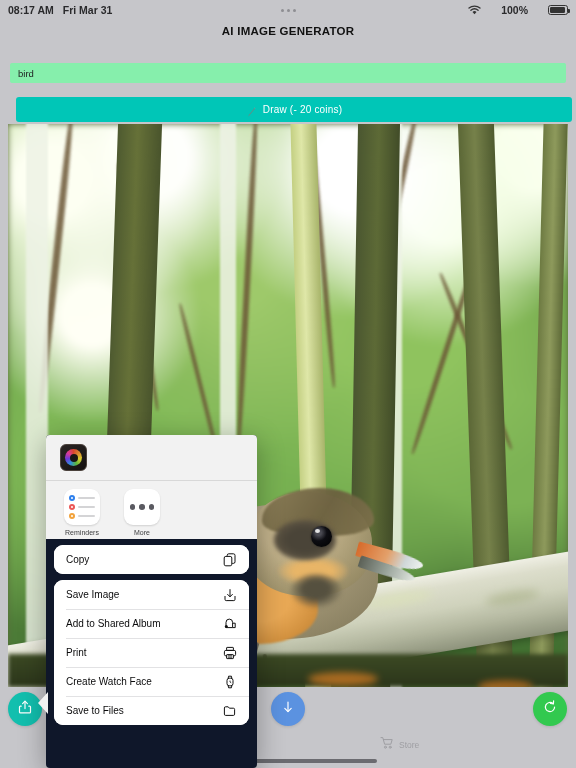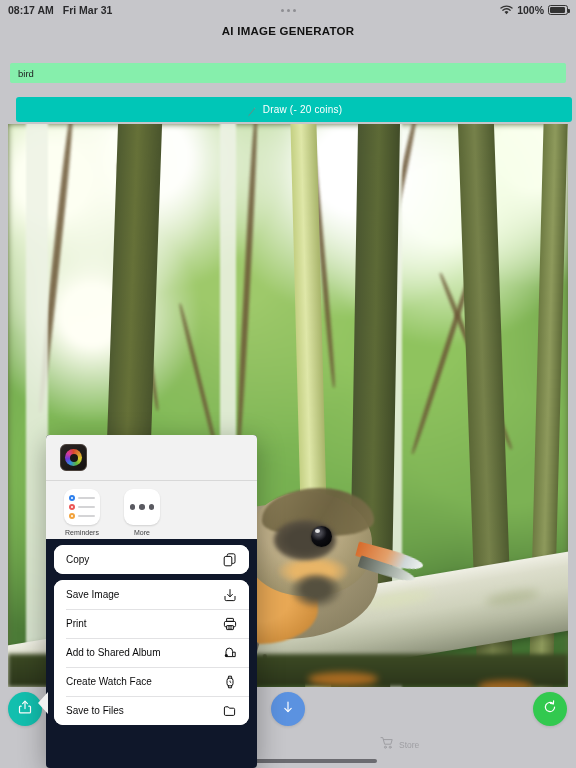--- a/index.html
+++ b/index.html
@@ -15,21 +15,21 @@
   .statusbar{
     position:absolute; top:0; left:0; width:576px; height:20px;
     display:flex; align-items:center; padding:0 8px;
     font-size:10.5px; font-weight:600; color:#2a2a2c;
   }
   .sb-left{ display:flex; align-items:center; gap:9px; }
   .sb-center{ position:absolute; left:0; right:0; display:flex; justify-content:center;
               align-items:center; pointer-events:none; }
   .dots3{ display:flex; gap:3px; }
   .dots3 i{ width:3px; height:3px; background:#8e8e93; border-radius:50%; display:block; }
-  .sb-right{ margin-left:auto; display:flex; align-items:center; gap:4px; }
+  .sb-right{ margin-left:auto; display:flex; align-items:center; gap:20px; }
   .wifi{ width:13px; height:10px; position:relative; display:inline-block; }
   .batt{ width:20px; height:10px; border:1.2px solid #333; border-radius:2.6px; position:relative; }
   .batt:after{ content:""; position:absolute; right:-3px; top:3px; width:1.8px; height:4px;
                background:#333; border-radius:0 1px 1px 0; }
   .batt i{ position:absolute; left:1.2px; top:1.2px; bottom:1.2px; width:15.2px;
            background:#333; border-radius:1.2px; display:block; }
 
   
   .app-title{
     position:absolute; top:21px; left:0; width:576px; height:20px;
@@ -421,38 +421,38 @@
         <svg width="14" height="14" viewBox="0 0 14 14" fill="none" stroke="#111" stroke-width="1" stroke-linecap="round">
           <path d="M2 8.4 V11.4 a1.2 1.2 0 0 0 1.2 1.2 h7.6 a1.2 1.2 0 0 0 1.2-1.2 V8.4"></path>
           <path d="M7 1.6 V8.6"></path>
           <path d="M4.6 6.4 L7 8.8 L9.4 6.4"></path>
         </svg>
       </span>
     </div>
 
 
     <div class="menu-row">
+      <span class="menu-text">Add to Shared Album</span>
+      <span class="menu-icon">
+        <svg width="14" height="14" viewBox="0 0 14 14" fill="none" stroke="#111" stroke-width="1">
+          <path d="M3 5.4 a3.3 3.3 0 0 1 6.6 0 V10.6 H3 Z"></path>
+          <path d="M9.6 6.2 h2.6 V10.6 H9.6"></path>
+          <circle cx="3.3" cy="9.6" r="1.5" fill="#111" stroke="none"></circle>
+        </svg>
+      </span>
+    </div>
+
+    <div class="menu-row">
       <span class="menu-text">Print</span>
       <span class="menu-icon">
         <svg width="14" height="14" viewBox="0 0 14 14" fill="none" stroke="#111" stroke-width="1">
           <rect x="3.6" y="1.4" width="6.8" height="3" rx=".5"></rect>
           <rect x="1.4" y="4.4" width="11.2" height="5.4" rx="1.4"></rect>
           <rect x="3.6" y="8.6" width="6.8" height="4" rx=".5" fill="#fff"></rect>
           <path d="M4.8 9.8 h4.4 M4.8 11.2 h4.4" stroke-width=".8"></path>
-        </svg>
-      </span>
-    </div>
-
-    <div class="menu-row">
-      <span class="menu-text">Add to Shared Album</span>
-      <span class="menu-icon">
-        <svg width="14" height="14" viewBox="0 0 14 14" fill="none" stroke="#111" stroke-width="1">
-          <path d="M3 5.4 a3.3 3.3 0 0 1 6.6 0 V10.6 H3 Z"></path>
-          <path d="M9.6 6.2 h2.6 V10.6 H9.6"></path>
-          <circle cx="3.3" cy="9.6" r="1.5" fill="#111" stroke="none"></circle>
         </svg>
       </span>
     </div>
 
     <div class="menu-row">
       <span class="menu-text">Create Watch Face</span>
       <span class="menu-icon">
         <svg width="14" height="14" viewBox="0 0 14 14" fill="none" stroke="#111" stroke-width="1">
           <rect x="4" y="3.2" width="6" height="7.6" rx="2.2"></rect>
           <path d="M5.2 3.2 L5.6 1.2 h2.8 l.4 2 M5.2 10.8 L5.6 12.8 h2.8 l.4-2"></path>

